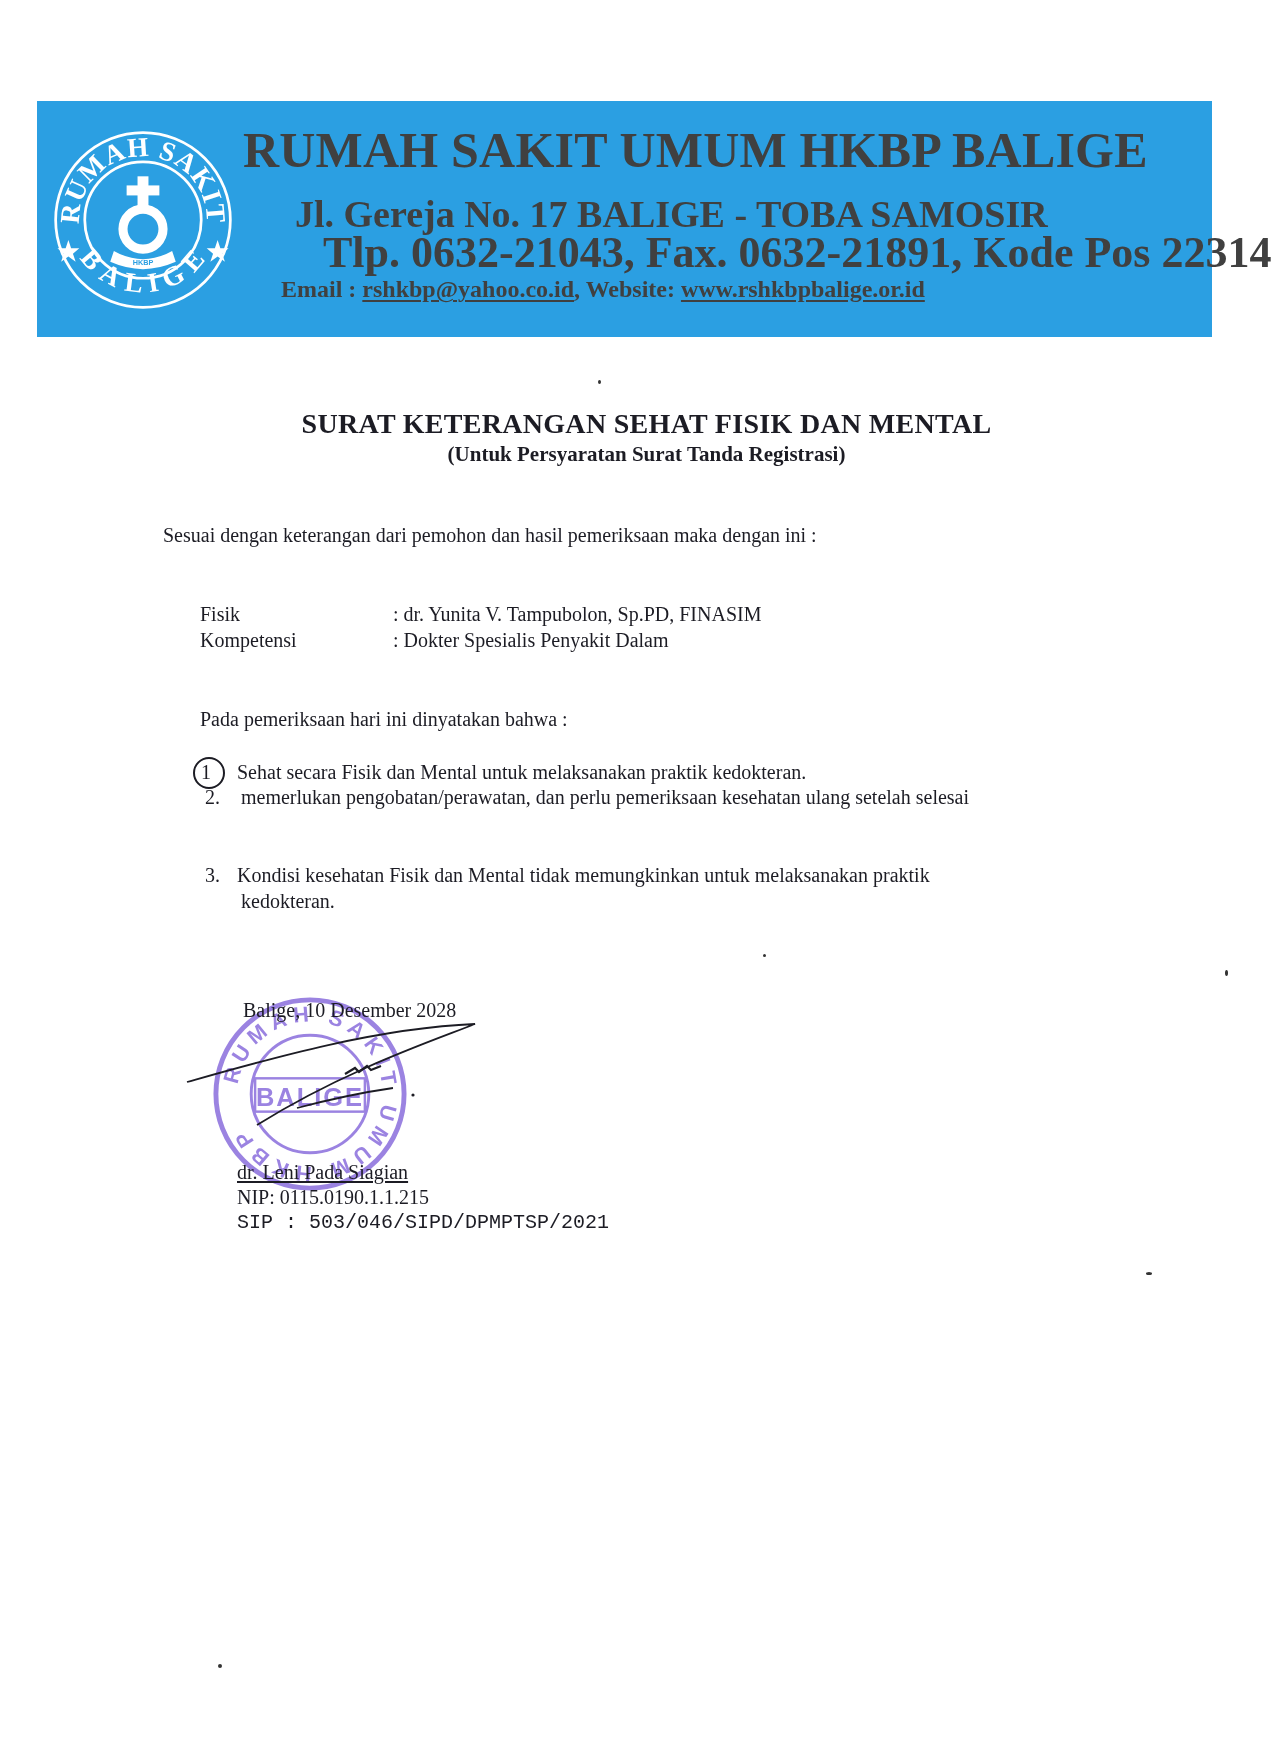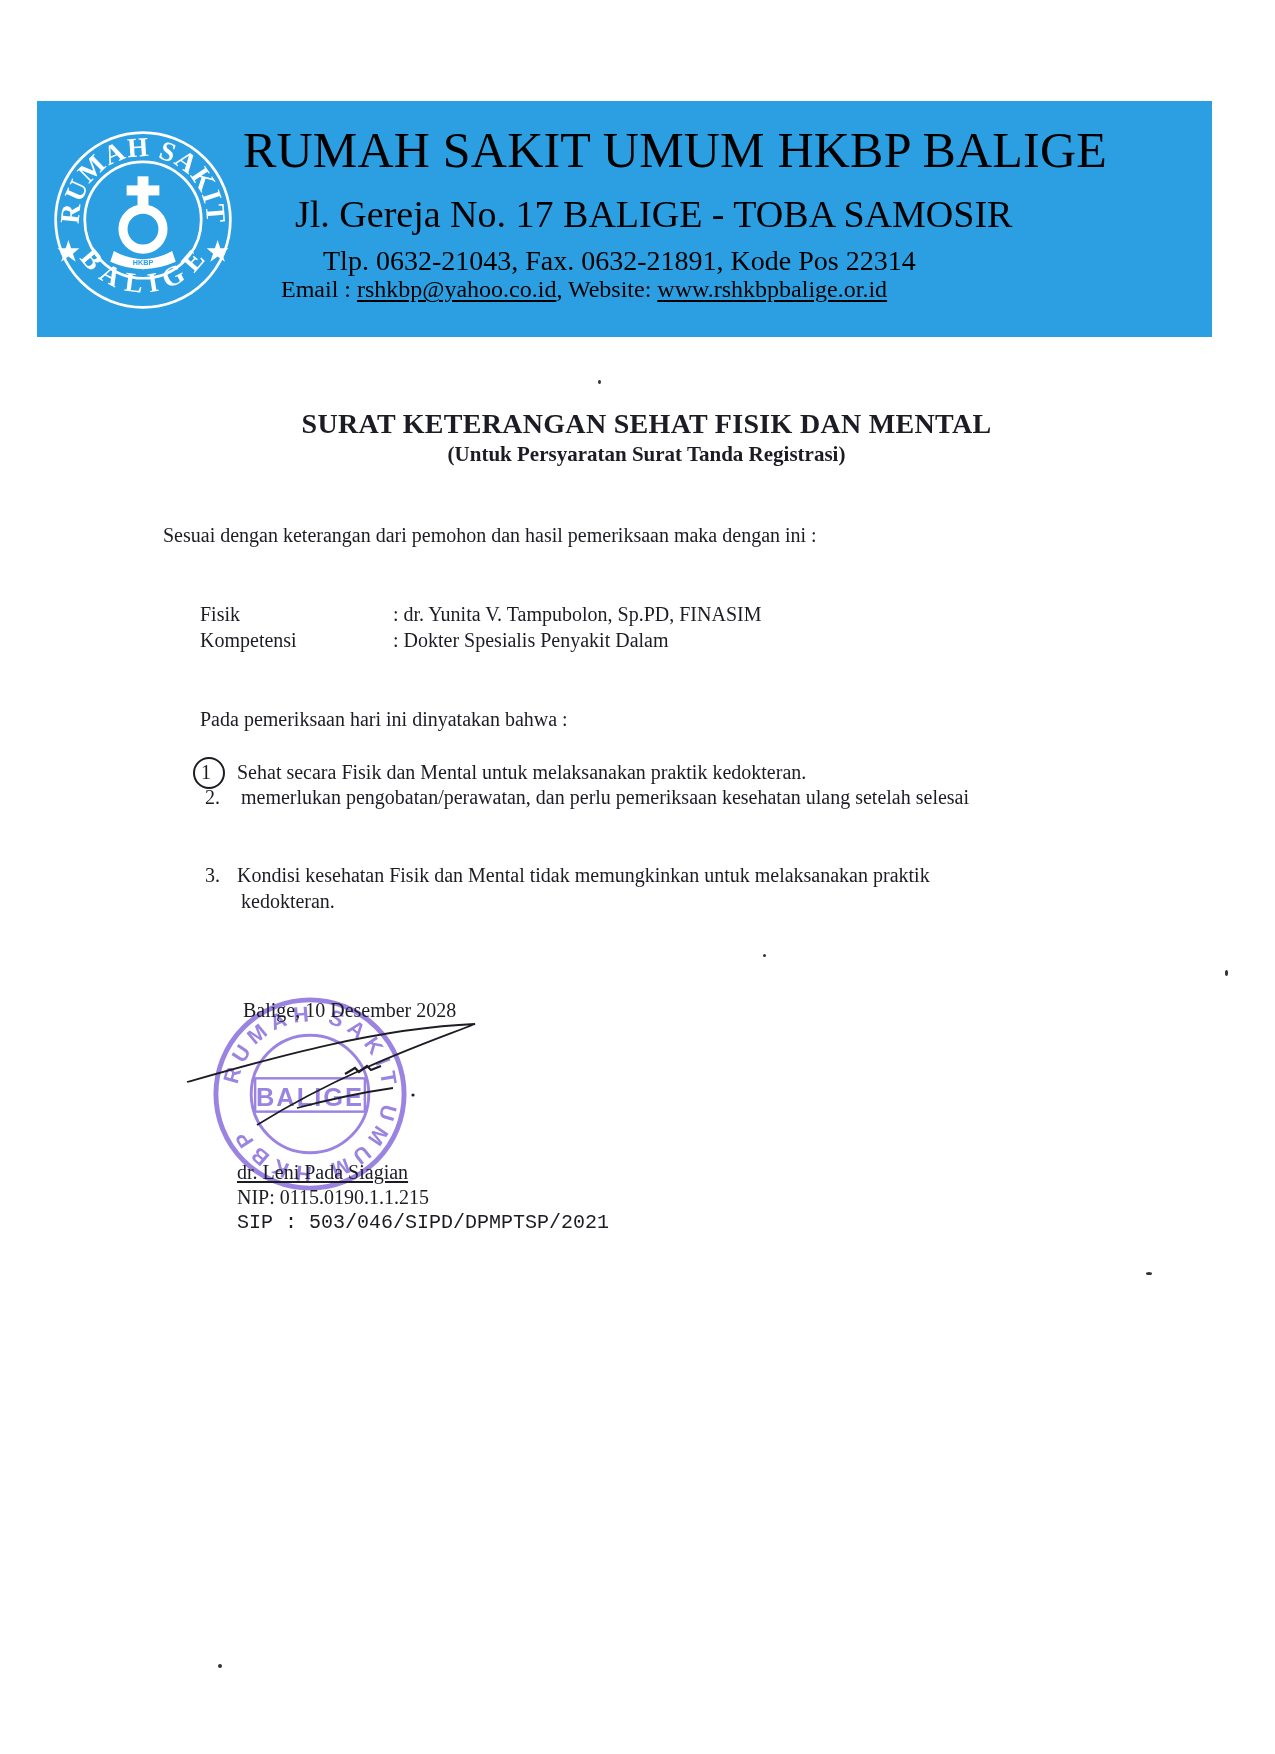--- a/index.html
+++ b/index.html
@@ -5,24 +5,24 @@
   html, body { margin: 0; padding: 0; }
   body {
     width: 1275px; height: 1754px; background: #ffffff; position: relative;
     overflow: hidden; font-family: "Liberation Serif", "DejaVu Serif", serif; color: #1c1c24;
   }
   .banner {
     position: absolute; left: 37px; top: 101px; width: 1175px; height: 236px;
     background: #2b9fe2;
   }
   .logo { position: absolute; left: 15px; top: 28px; width: 182px; height: 182px; }
-  .hdr { position: absolute; color: #000000; font-weight: normal; white-space: nowrap; }
+  .hdr { position: absolute; color: #404040; font-weight: bold; white-space: nowrap; }
   .hdr-title { left: 206px; top: 20px; font-size: 50px; letter-spacing: 0.2px; }
   .hdr-addr { left: 258px; top: 79px; font-size: 38px; margin-top: 12px; }
-  .hdr-tel { left: 286px; top: 144px; font-size: 28px; }
+  .hdr-tel { left: 286px; top: 126px; font-size: 44px; }
   .hdr-mail { left: 244px; top: 175px; font-size: 24px; }
   .hdr-mail .u { text-decoration: underline; text-decoration-thickness: 2px; text-underline-offset: 3px; }
 
   .doc-title { position: absolute; left: 0; width: 1275px; top: 408px; text-align: center;
     font-weight: bold; font-size: 28px; letter-spacing: 0.3px; margin-left: 9px; }
   .doc-sub { position: absolute; left: 0; width: 1275px; top: 442px; text-align: center;
     font-weight: bold; font-size: 21px; margin-left: 9px; }
 
   .txt { position: absolute; font-size: 20px; white-space: nowrap; line-height: 26px; }
   .intro { left: 163px; top: 522px; }

